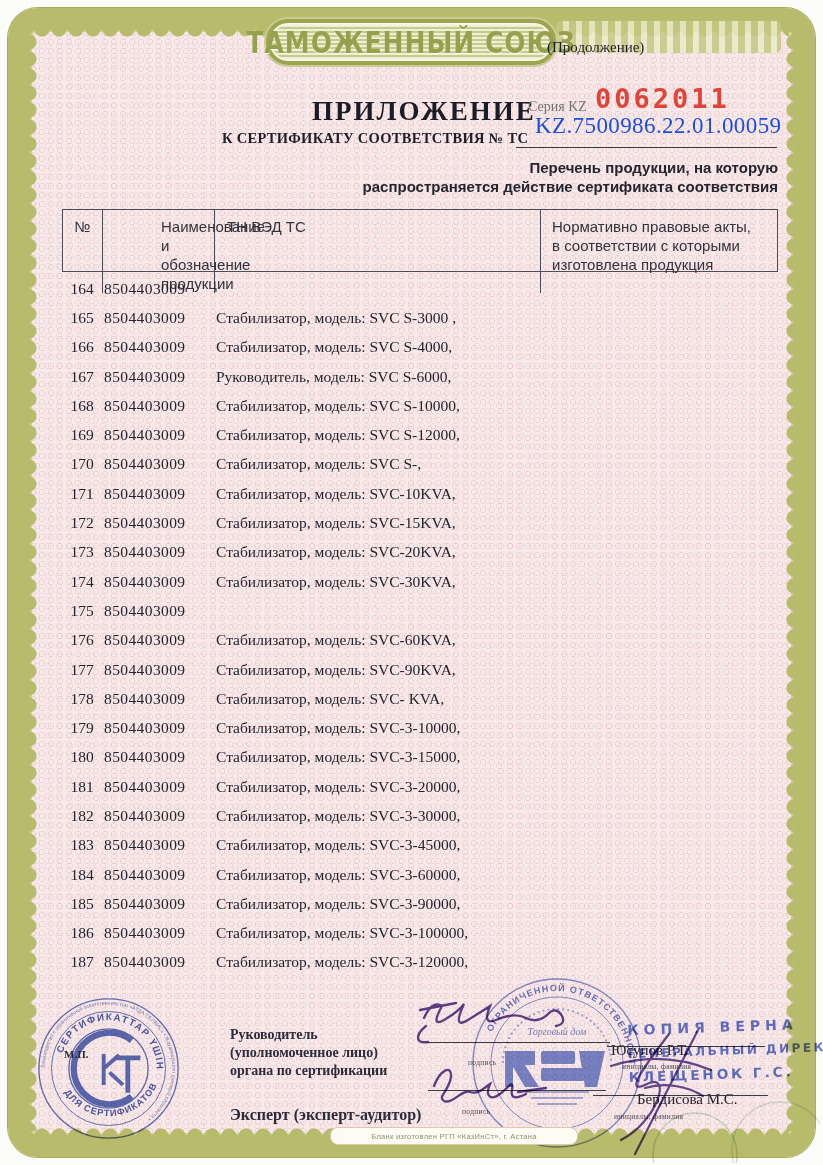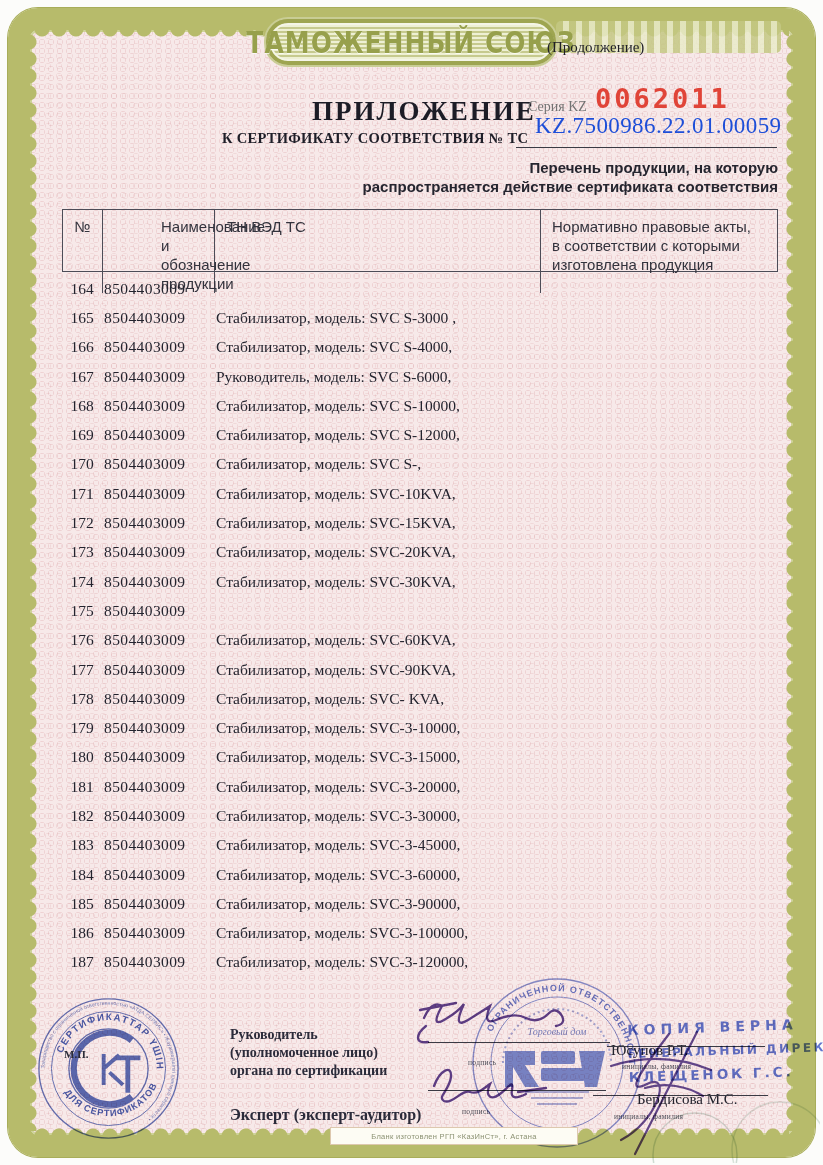--- a/index.html
+++ b/index.html
@@ -64,21 +64,21 @@
   .trow .code{padding-left:2px;letter-spacing:.4px;}
   .trow .pname{padding-left:2px;}
   
   .role-head{position:absolute;left:230px;top:1026px;font-size:14px;font-weight:bold;color:#2b2b3a;
     line-height:18px;white-space:pre-line;z-index:2;}
   .role-expert{position:absolute;left:230px;top:1092px;font-size:16px;font-weight:bold;color:#2b2b3a;z-index:2;margin-top:14px;}
   .sig-line{position:absolute;border-bottom:1.3px solid #3a3a44;z-index:2;}
   .sig-caption{position:absolute;font-size:7.5px;color:#4a4a55;z-index:2;letter-spacing:.3px;}
   .person-name{position:absolute;font-size:15px;color:#23232e;z-index:2;}
   .blank-note{position:absolute;left:330px;top:1127px;width:246px;height:16px;z-index:6;
-    background:#fdfcf4;border:1px solid #ddc8ae;border-radius:0;
+    background:#fdfcf4;border:1px solid #ddc8ae;border-radius:8px;
     display:flex;align-items:center;justify-content:center;
     font-family:"Liberation Sans",sans-serif;font-size:7.5px;color:#8b9172;letter-spacing:.3px;}
   .copy-stamp{position:absolute;left:628px;top:1018px;z-index:5;transform:rotate(-2deg);
     font-family:"DejaVu Sans",sans-serif;font-weight:bold;color:#3f58c8;opacity:.82;
     mix-blend-mode:multiply;white-space:nowrap;}
   .copy-stamp .l1{font-size:14px;letter-spacing:5px;}
   .copy-stamp .l2{font-size:12px;letter-spacing:2.5px;margin-top:9px;}
   .copy-stamp .l3{font-size:13.5px;letter-spacing:3px;margin-top:8px;}
   .mp-label{position:absolute;left:64px;top:1048px;font-size:11px;font-weight:bold;color:#2c2c38;z-index:4;}
   .stamp-svg{position:absolute;z-index:3;mix-blend-mode:multiply;}

